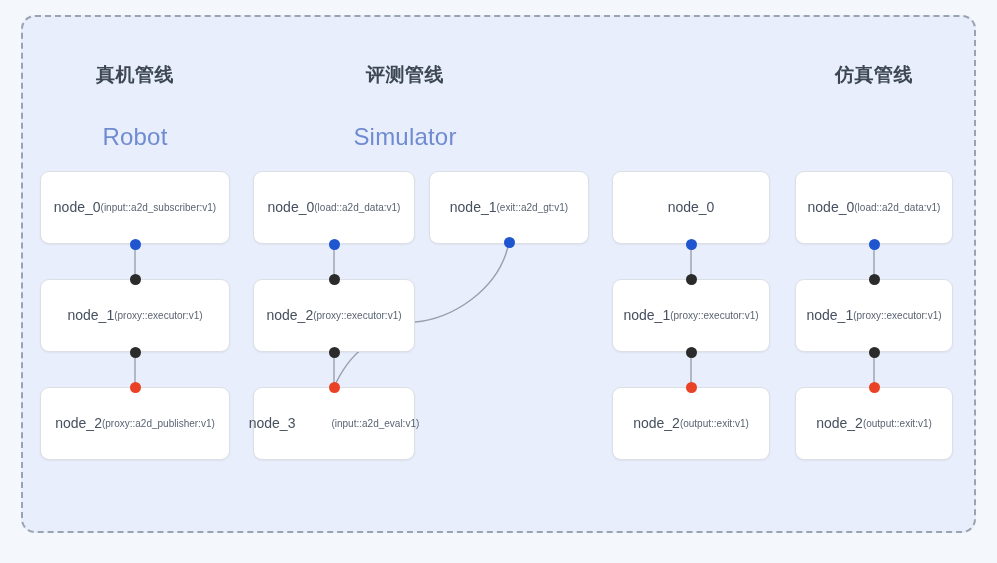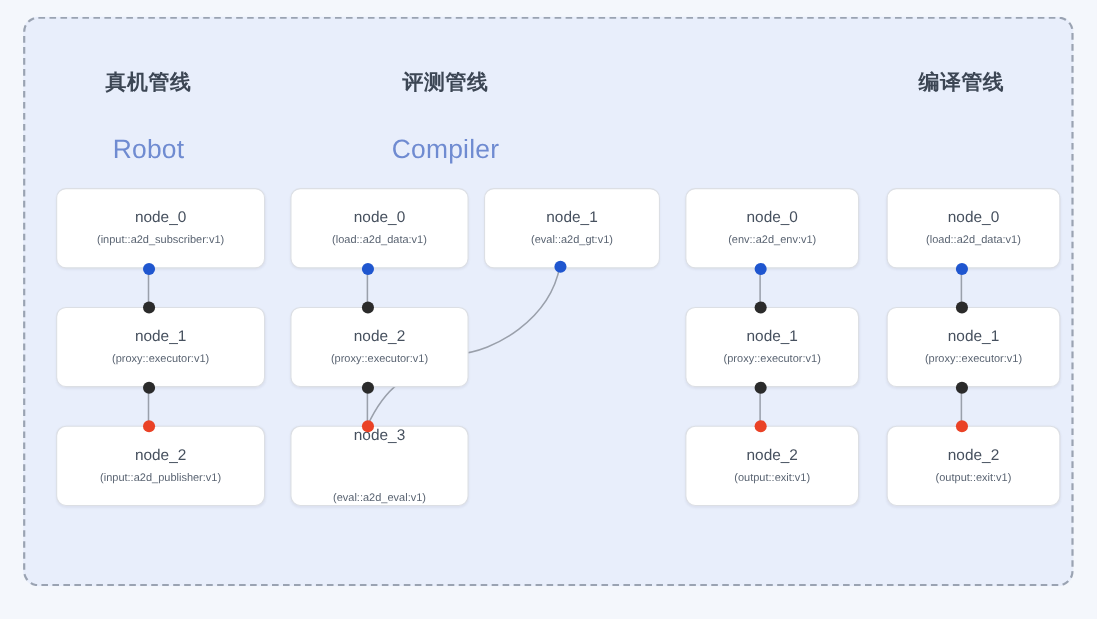--- a/index.html
+++ b/index.html
@@ -62,25 +62,24 @@
     letter-spacing: 0.2px;
   }
   .node {
     position: absolute;
     box-sizing: border-box;
     background: #ffffff;
     border: 1px solid #dcdfe4;
     border-radius: 9px;
     box-shadow: 0 1px 2px rgba(30,40,70,0.06);
     display: flex;
-    flex-direction: column;
+    flex-direction: row;
     align-items: center;
     justify-content: center;
     padding: 4px 6px;
-    margin-left: 11px;
   }
   .node-id {
     font-size: 14px;
     color: #46505e;
     line-height: 21px;
     white-space: nowrap;
   }
   .node-type {
     font-size: 10px;
     color: #5a6472;
@@ -121,60 +120,59 @@
       </g>
   </svg>
 
   <div id="columns-layer">
       <div class="column" style="left: 40px; width: 190px; height: 563px;">
         <div class="col-title">真机管线</div>
         <div class="col-subtitle">Robot</div>
       </div>
       <div class="column" style="left: 237px; width: 336px; height: 563px;">
         <div class="col-title">评测管线</div>
-        <div class="col-subtitle">Compiler</div>
+        <div class="col-subtitle">Simulator</div>
       </div>
       <div class="column" style="left: 612px; width: 158px; height: 563px;">
       </div>
       <div class="column" style="left: 795px; width: 158px; height: 563px;">
-        <div class="col-title">编译管线</div>
+        <div class="col-title">仿真管线</div>
       </div>
     </div>
   <div id="nodes-layer">
       <div class="node" style="left: 40px; top: 171px; width: 190px; height: 73px;">
         <div class="node-id">node_0</div>
         <div class="node-type">(input::a2d_subscriber:v1)</div>
       </div>
       <div class="node" style="left: 40px; top: 279px; width: 190px; height: 73px;">
         <div class="node-id">node_1</div>
         <div class="node-type">(proxy::executor:v1)</div>
       </div>
       <div class="node" style="left: 40px; top: 387px; width: 190px; height: 73px;">
         <div class="node-id">node_2</div>
-        <div class="node-type">(input::a2d_publisher:v1)</div>
+        <div class="node-type">(proxy::a2d_publisher:v1)</div>
       </div>
       <div class="node" style="left: 253px; top: 171px; width: 162px; height: 73px;">
         <div class="node-id">node_0</div>
         <div class="node-type">(load::a2d_data:v1)</div>
       </div>
       <div class="node" style="left: 429px; top: 171px; width: 160px; height: 73px;">
         <div class="node-id">node_1</div>
-        <div class="node-type">(eval::a2d_gt:v1)</div>
+        <div class="node-type">(exit::a2d_gt:v1)</div>
       </div>
       <div class="node" style="left: 253px; top: 279px; width: 162px; height: 73px;">
         <div class="node-id">node_2</div>
         <div class="node-type">(proxy::executor:v1)</div>
       </div>
       <div class="node" style="left: 253px; top: 387px; width: 162px; height: 73px; gap: 36px;">
         <div class="node-id">node_3</div>
-        <div class="node-type">(eval::a2d_eval:v1)</div>
+        <div class="node-type">(input::a2d_eval:v1)</div>
       </div>
       <div class="node" style="left: 612px; top: 171px; width: 158px; height: 73px;">
         <div class="node-id">node_0</div>
-        <div class="node-type">(env::a2d_env:v1)</div>
       </div>
       <div class="node" style="left: 612px; top: 279px; width: 158px; height: 73px;">
         <div class="node-id">node_1</div>
         <div class="node-type">(proxy::executor:v1)</div>
       </div>
       <div class="node" style="left: 612px; top: 387px; width: 158px; height: 73px;">
         <div class="node-id">node_2</div>
         <div class="node-type">(output::exit:v1)</div>
       </div>
       <div class="node" style="left: 795px; top: 171px; width: 158px; height: 73px;">

